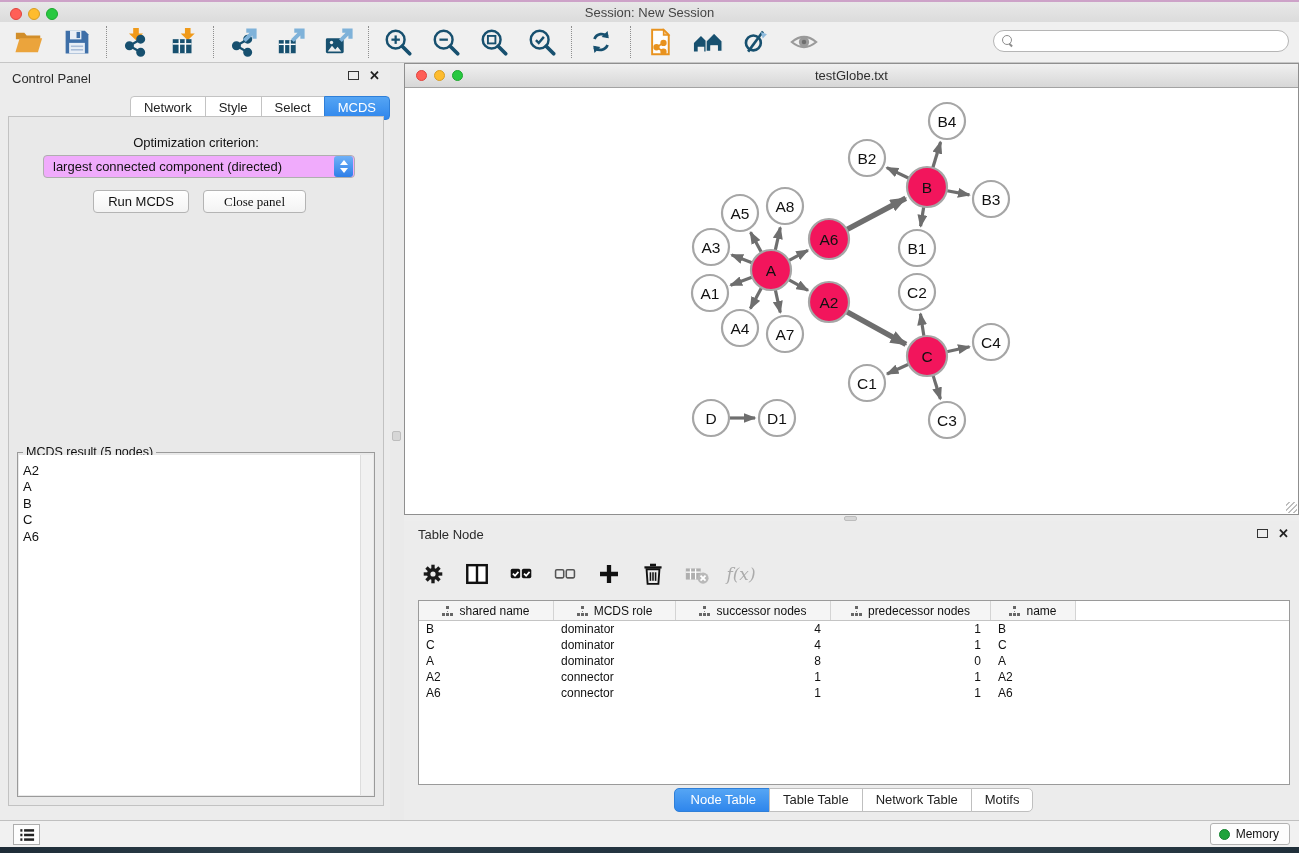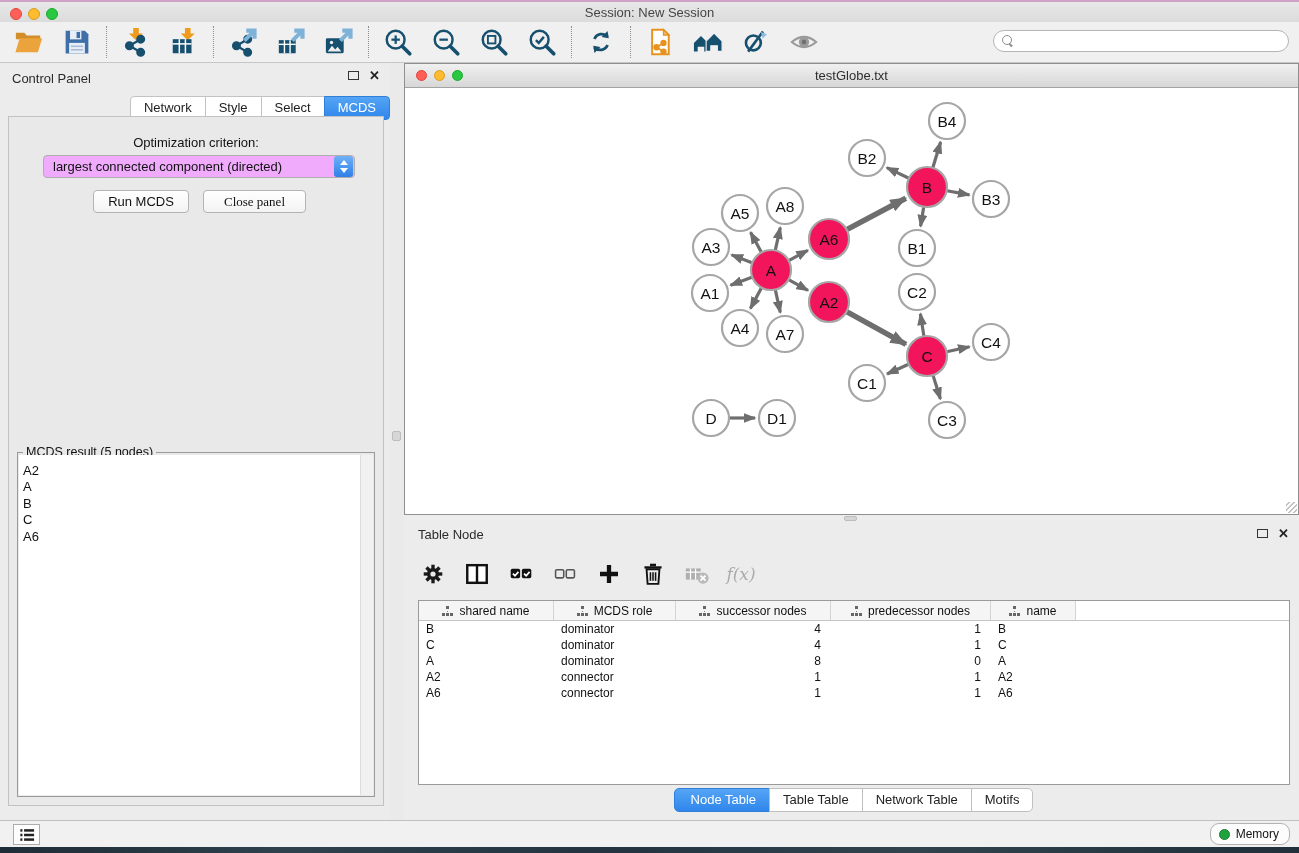--- a/index.html
+++ b/index.html
@@ -119,21 +119,21 @@
   .tp-tab:first-child { border-radius:5px 0 0 5px; margin-left:4px;padding-left:16px; }
   .tp-tab:last-child { border-radius:0 5px 5px 0; }
   .tp-tab.active { background:linear-gradient(#55A5F4,#2F86EC); border-color:#2F7FD8; color:#FFF; }
 
   
   .status-bar { position:absolute; left:0; top:820px; width:1299px; height:27px; background:#F1F1F1;
     border-top:1px solid #C0C0C0; }
   .list-btn { position:absolute; left:13px; top:3px; width:27px; height:21px; background:#FDFDFD;
     border:1px solid #ADADAD; display:flex; align-items:center; justify-content:center; }
   .memory-btn { position:absolute; right:9px; top:2px; height:22px; padding:0 10px 0 8px; background:#FDFDFD;
-    border:1px solid #B2B2B2; border-radius:9px; display:flex; align-items:center; gap:6px;
+    border:1px solid #B2B2B2; border-radius:3px; display:flex; align-items:center; gap:6px;
     font-size:12px; color:#111; }
   .mem-dot { width:11px; height:11px; border-radius:50%; background:#1FA33C; border:1px solid #158230; }
   .desktop-strip { position:absolute; left:0; top:847px; width:1299px; height:6px;
     background:linear-gradient(90deg,#1E2C37,#2E414C 22%,#233440 47%,#31444E 70%,#202F3A); }
 </style>
 </head>
 <body>
 
 <div class="titlebar">
   <span class="tl red"></span>

